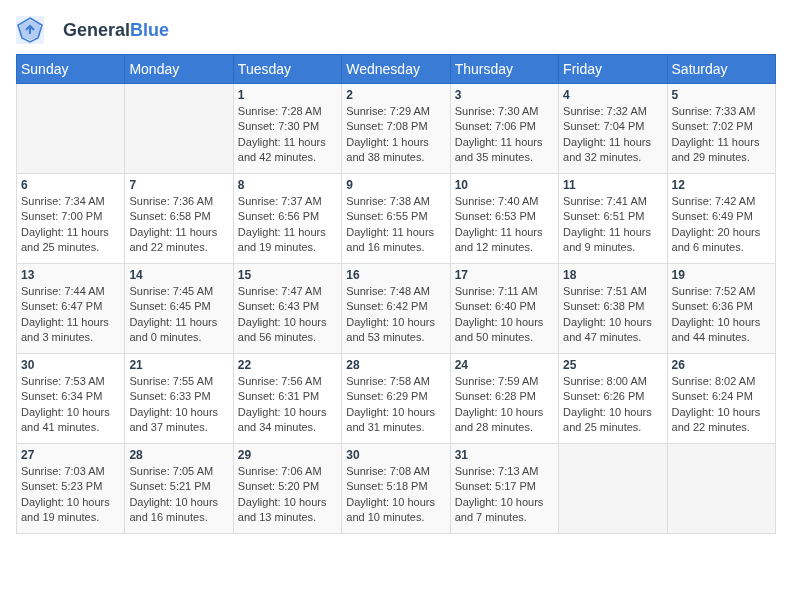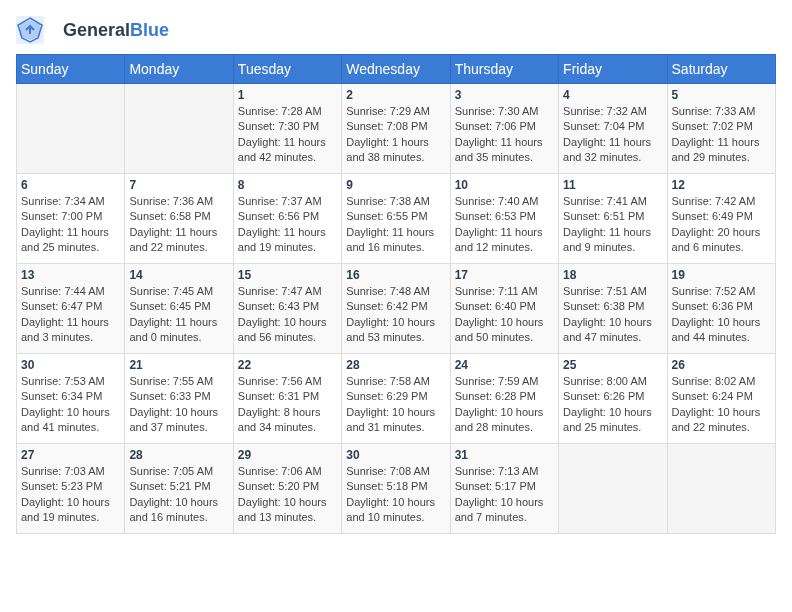--- a/index.html
+++ b/index.html
@@ -294,21 +294,21 @@
           <span>Sunrise: 7:55 AM</span><br>
           <span>Sunset: 6:33 PM</span><br>
           <span>Daylight: 10 hours and 37 minutes.</span>
         </div>
       </td>
         <td>
         <span class="day-number">22</span>
         <div class="day-info">
           <span>Sunrise: 7:56 AM</span><br>
           <span>Sunset: 6:31 PM</span><br>
-          <span>Daylight: 8 hours and 34 minutes.</span>
+          <span>Daylight: 10 hours and 34 minutes.</span>
         </div>
       </td>
         <td>
         <span class="day-number">28</span>
         <div class="day-info">
           <span>Sunrise: 7:58 AM</span><br>
           <span>Sunset: 6:29 PM</span><br>
           <span>Daylight: 10 hours and 31 minutes.</span>
         </div>
       </td>

